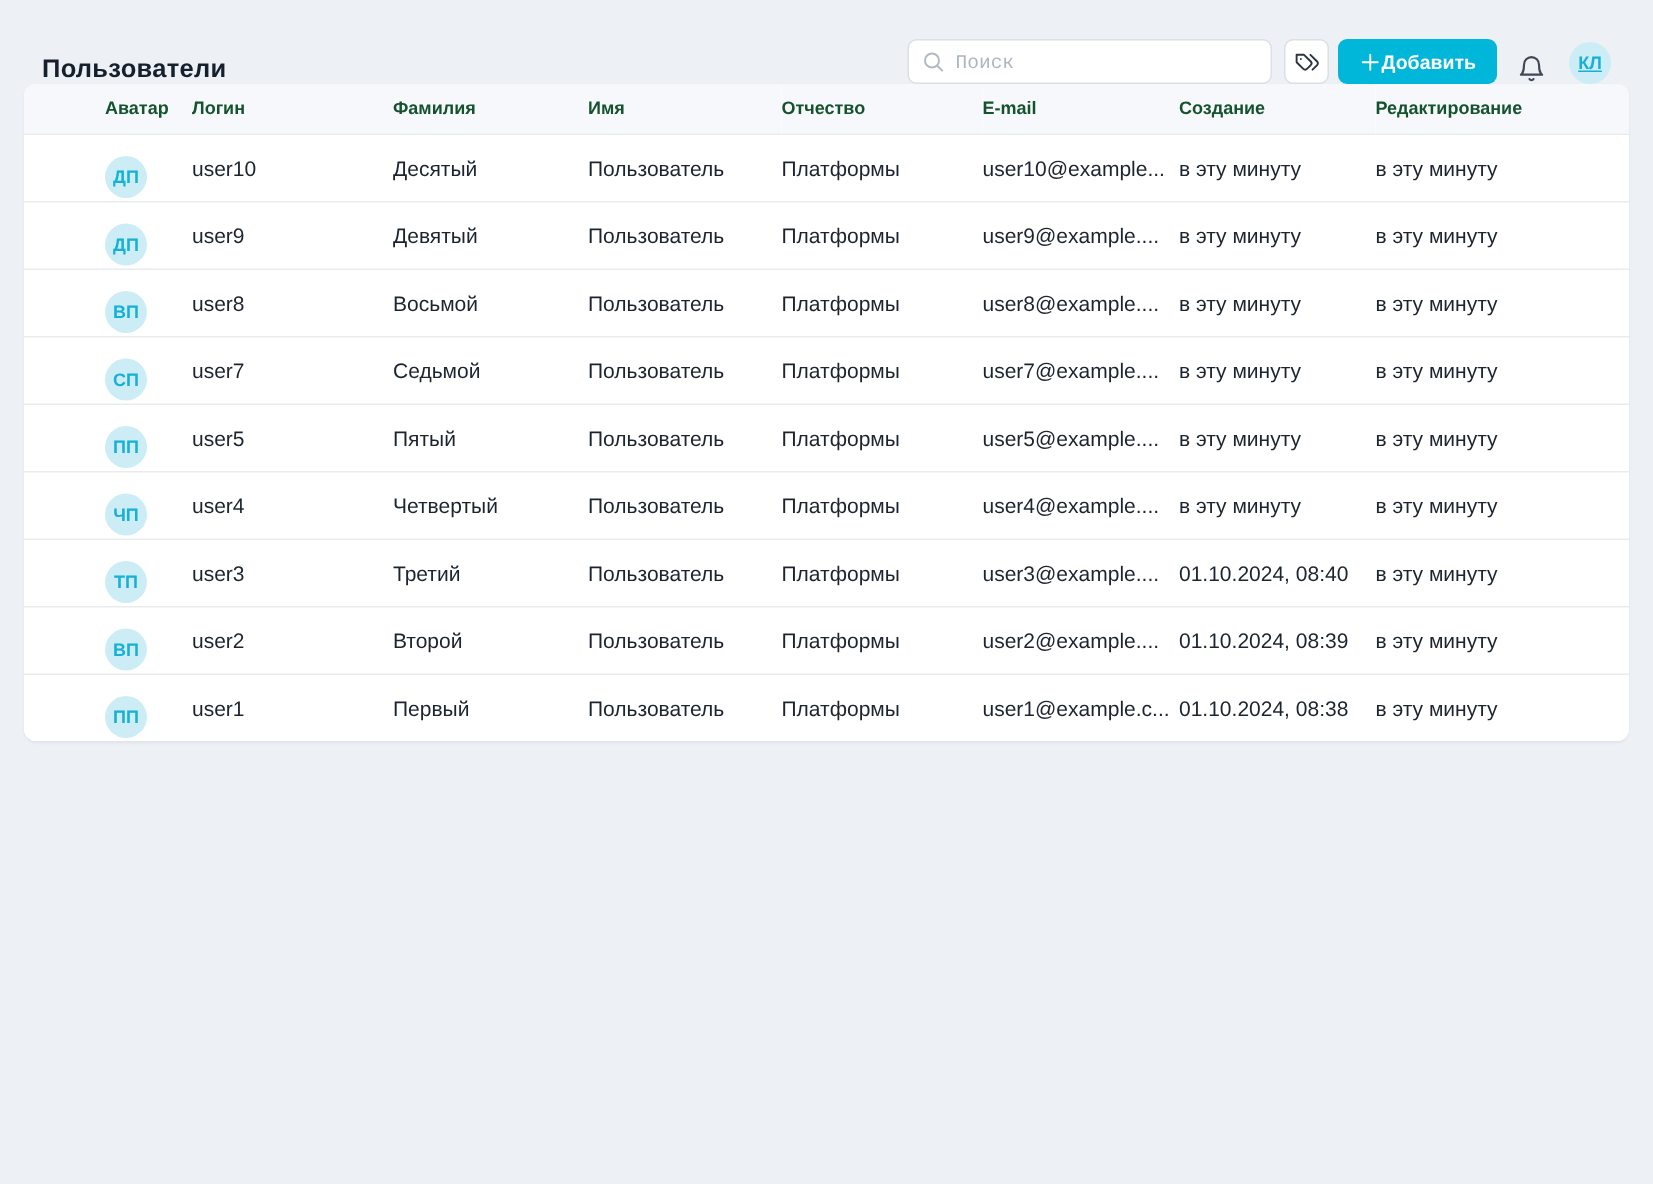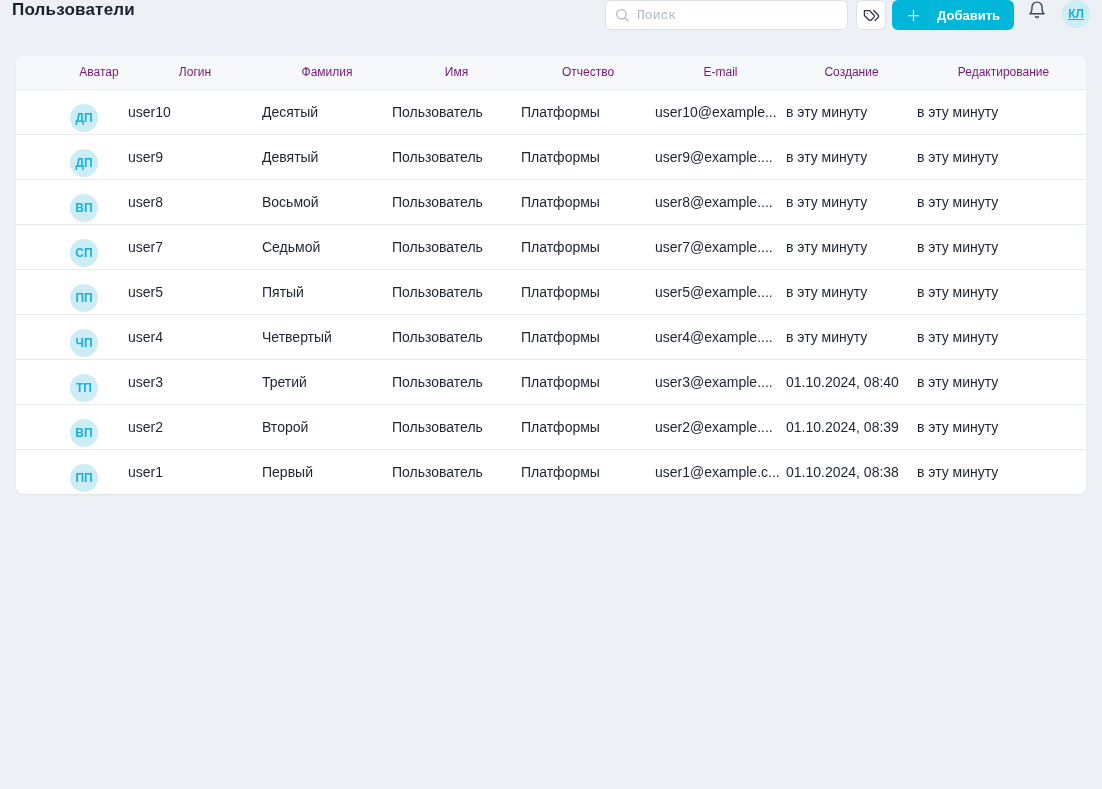--- a/index.html
+++ b/index.html
@@ -5,22 +5,22 @@
   * { box-sizing: border-box; margin: 0; padding: 0; }
   html,body { width:1102px; height:789px; }
   body {
     background:#edf0f5;
     font-family:"Liberation Sans", sans-serif;
     color:#1c2430;
   }
   .topbar {
     height:56px;
     display:flex;
-    align-items:flex-start;
-    padding:0 12px;
+    align-items:flex-end;
+    padding:0 28px;
   }
   .page-title {
     font-size:17px;
     font-weight:700;
     color:#16202c;
     letter-spacing:.2px;
   }
   .spacer { flex:1; }
   .search-wrap { position:relative; width:243px; height:30px; }
   .search-wrap svg {
@@ -38,21 +38,21 @@
     width:30px; height:30px; margin-left:8px;
     border:1px solid #dbdfe6; border-radius:6px; background:#fff;
     display:flex; align-items:center; justify-content:center;
     cursor:pointer;
   }
   .add-btn {
     height:30px; margin-left:6px; padding:0 14px;
     background:#00b7d9; border:none; border-radius:6px;
     color:#fff; font-size:13px; font-weight:700;
     font-family:"Liberation Sans", sans-serif;
-    display:flex; align-items:center; gap:16px; cursor:pointer;
+    display:flex; align-items:center; gap:0; cursor:pointer;
   }
   .bell-btn {
     margin-left:13px; background:none; border:none; padding:0;
     display:flex; align-items:center; cursor:pointer;
   }
   .avatar {
     width:28px; height:28px; border-radius:50%;
     background:#cdedf6; color:#17b0d6;
     font-size:12px; font-weight:700;
     display:inline-flex; align-items:center; justify-content:center;
@@ -61,22 +61,22 @@
   .top-avatar { margin-left:15px; cursor:pointer;text-decoration:underline; }
   .table-card {
     margin:0 16px;
     background:#fff; border-radius:8px;
     box-shadow:0 1px 2px rgba(25,35,55,.06);
     overflow:hidden;
   }
   table { width:100%; border-collapse:collapse; table-layout:fixed; }
   thead tr { height:33px; background:#f7f8fb; }
   th {
-    font-size:12px; font-weight:400; color:#701a75;
-    text-align:center; white-space:nowrap; overflow:hidden;
+    font-size:12px; font-weight:700; color:#14532d;
+    text-align:left; white-space:nowrap; overflow:hidden;
   }
   tbody tr { height:45px; border-top:1px solid #e9ecef; background:#fff; }
   td {
     font-size:14px; color:#1c2430; text-align:left;
     white-space:nowrap; overflow:hidden;
   }
   th.c0, td.c0 { padding-left:54px; }
   td.c0 { padding-top:12px; }
 </style>
 </head>

